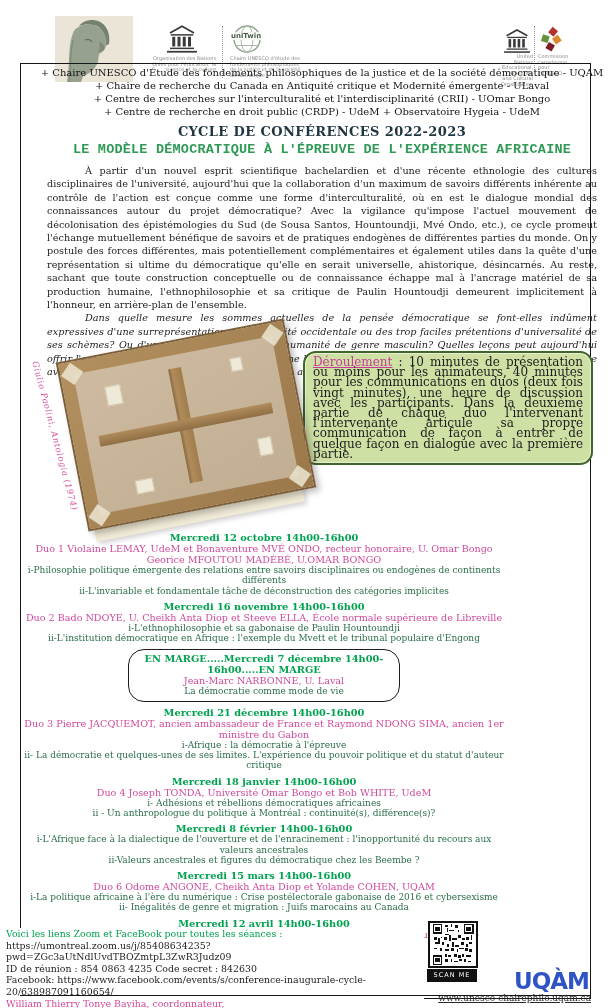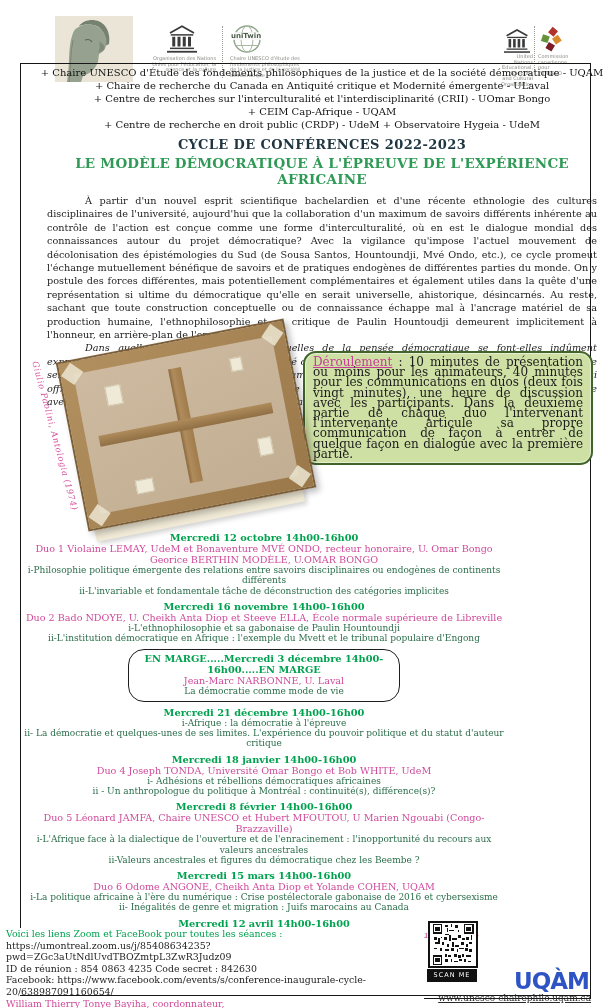--- a/index.html
+++ b/index.html
@@ -20,21 +20,21 @@
   .logo-right{position:absolute;left:500px;top:10px;width:90px;height:50px;}
   .leaves{position:absolute;left:38px;top:0px;width:30px;height:28px;}
   .rdot{position:absolute;left:34px;top:0px;height:46px;border-left:1px dotted #9a9a94;}
   .rtxt1{position:absolute;left:0;top:28px;width:33px;text-align:right;}
   .rtxt2{position:absolute;left:38px;top:28px;width:33px;}
   
   .pagebox{position:absolute;left:20px;top:63px;width:569px;height:934px;border:1.5px solid #161616;z-index:1;}
   .content{position:absolute;left:10px;top:66px;width:566px;text-align:center;z-index:2;margin-left:29px;}
   .partner{font-size:10px;line-height:13px;color:#141414;}
   .title1{margin-top:6px;font-size:13px;font-weight:bold;color:#1f3540;letter-spacing:.4px;}
-  .title2{margin-top:3px;font-size:13.5px;font-weight:bold;color:#2e9a55;letter-spacing:.2px;}
+  .title2{margin-top:3px;font-size:13.5px;font-weight:bold;color:#2e9a55;letter-spacing:.2px;font-family:Liberation Mono, monospace;}
   .para{margin:7px 8px 0 8px;text-align:justify;font-size:9.7px;line-height:13.4px;text-indent:38px;}
   .para2{font-style:italic;margin-top:0;}
   .organizer{margin:3px 35px 0 0;text-align:right;font-size:10px;}
   
   .deroul{position:absolute;left:303px;top:351px;width:270px;z-index:3;background:#cfe0a5;
       border:2px solid #41642b;border-radius:13px;padding:4px 8px;text-align:justify;
       font-size:12px;line-height:10.2px;box-shadow:0 0 0 1px #e7efd2 inset;}
   .deroul .lbl{color:#c73a96;text-decoration:underline;}
   
   .art{position:absolute;left:50px;top:335px;width:260px;height:200px;z-index:3;}
@@ -135,21 +135,20 @@
   </div>
 </div>
 
 <div class="pagebox"></div>
 <div class="botline"></div>
 
 <div class="content">
   <div class="partner">+ Chaire UNESCO d'Étude des fondements philosophiques de la justice et de la société démocratique - UQAM</div>
   <div class="partner">+ Chaire de recherche du Canada en Antiquité critique et Modernité émergente - ULaval</div>
   <div class="partner">+ Centre de recherches sur l'interculturalité et l'interdisciplinarité (CRII) - UOmar Bongo</div>
-  <div class="partner">+ CEIM Cap-Afrique - UQAM</div>
   <div class="partner">+ Centre de recherche en droit public (CRDP) - UdeM + Observatoire Hygeia - UdeM</div>
 
   <div class="title1">CYCLE DE CONFÉRENCES 2022-2023</div>
   <div class="title2">LE MODÈLE DÉMOCRATIQUE À L'ÉPREUVE DE L'EXPÉRIENCE AFRICAINE</div>
 
   <p class="para">À partir d'un nouvel esprit scientifique bachelardien et d'une récente ethnologie des cultures disciplinaires de l'université, aujourd'hui que la collaboration d'un maximum de savoirs différents inhérente au contrôle de l'action est conçue comme une forme d'interculturalité, où en est le dialogue mondial des connaissances autour du projet démocratique?  Avec la vigilance qu'impose l'actuel mouvement de décolonisation des épistémologies du Sud (de Sousa Santos, Hountoundji, Mvé Ondo, etc.), ce cycle promeut l'échange mutuellement bénéfique de savoirs et de pratiques endogènes de différentes parties du monde. On y postule des forces différentes, mais potentiellement complémentaires et également utiles dans la quête d'une représentation si ultime du démocratique qu'elle en serait universelle, ahistorique, désincarnés. Au reste, sachant que toute construction conceptuelle ou de connaissance échappe mal à l'ancrage matériel de sa production humaine, l'ethnophilosophie et sa critique de Paulin Hountoudji demeurent implicitement à l'honneur, en arrière-plan de l'ensemble.</p>
   <p class="para para2">Dans quelle mesure les sommes actuelles de la pensée démocratique se font-elles indûment expressives d'une surreprésentation de l'humanité occidentale ou des trop faciles prétentions d'universalité de ses schèmes? Ou d'une surreprésentation de l'humanité de genre masculin? Quelles leçons peut aujourd'hui offrir l'expérience africaine du démocratique à une humanité qui, même en ces États-Unis où l'on s'en réclame avec ostentation, ne sait toujours pas comment en assurer la pérennité ou le processus?</p>
   <div class="organizer">Violaine Lemay, CRDP - UdeM, organisatrice invitée</div>
 </div>
 
@@ -174,54 +173,54 @@
     </div>
   </div>
 </div>
 <div class="caption">Giulio Paolini, Antologia (1974)</div>
 
 <div class="sched">
 
   <div class="session">
     <div class="s-date">Mercredi 12 octobre  14h00-16h00</div>
     <div class="s-speaker">Duo 1 Violaine LEMAY, UdeM et Bonaventure MVÉ ONDO, recteur honoraire, U. Omar Bongo</div>
-    <div class="s-speaker">Georice BERTHIN MODÈLE, U.OMAR BONGO</div>
+    <div class="s-speaker">Georice MFOUTOU MADÉBÉ, U.OMAR BONGO</div>
     <div class="s-topic">i-Philosophie politique émergente des relations entre savoirs disciplinaires ou endogènes de continents différents</div>
     <div class="s-topic">ii-L'invariable et fondamentale tâche de déconstruction des catégories implicites</div>
   </div>
 
   <div class="session">
     <div class="s-date">Mercredi 16 novembre 14h00-16h00</div>
     <div class="s-speaker">Duo 2 Bado NDOYE, U. Cheikh Anta Diop et Steeve ELLA, École normale supérieure de Libreville</div>
     <div class="s-topic">i-L'ethnophilosophie et sa gabonaise de Paulin Hountoundji</div>
     <div class="s-topic">ii-L'institution démocratique en Afrique : l'exemple du Mvett et le tribunal populaire d'Engong</div>
   </div>
 
   <div class="enmarge">
-    <div class="em-head">EN MARGE.....Mercredi 3 décembre 14h00-16h00.....EN MARGE</div>
+    <div class="em-head">EN MARGE.....Mercredi 7 décembre 14h00-16h00.....EN MARGE</div>
     <div class="s-speaker">Jean-Marc NARBONNE, U. Laval</div>
     <div class="s-topic">La démocratie comme mode de vie</div>
   </div>
 
   <div class="session">
     <div class="s-date">Mercredi 21 décembre 14h00-16h00</div>
+    <div class="s-speaker">Duo 3 Pierre JACQUEMOT, ancien ambassadeur de France et Raymond NDONG SIMA, ancien 1er ministre du Gabon</div>
     <div class="s-topic">i-Afrique : la démocratie à l'épreuve</div>
     <div class="s-topic">ii- La démocratie et quelques-unes de ses limites. L'expérience du pouvoir politique et du statut d'auteur critique</div>
   </div>
 
   <div class="session">
     <div class="s-date">Mercredi 18 janvier  14h00-16h00</div>
     <div class="s-speaker">Duo 4 Joseph TONDA, Université Omar Bongo et Bob WHITE, UdeM</div>
     <div class="s-topic">i- Adhésions et rébellions démocratiques africaines</div>
     <div class="s-topic">ii - Un anthropologue du politique à Montréal : continuité(s), différence(s)?</div>
   </div>
 
   <div class="session">
     <div class="s-date">Mercredi 8 février  14h00-16h00</div>
-    <div class="s-speaker">Duo 5 Léonard JAMFA, Chaire UNESCO et Hubert MFOUTOU, U Marien Ngouabi (Congo-Brazzaville)</div>
     <div class="s-topic">i-L'Afrique face à la dialectique de l'ouverture et de l'enracinement : l'inopportunité du recours aux valeurs ancestrales</div>
     <div class="s-topic">ii-Valeurs ancestrales et figures du démocratique chez les Beembe ?</div>
   </div>
 
   <div class="session">
     <div class="s-date">Mercredi 15 mars 14h00-16h00</div>
     <div class="s-speaker">Duo 6 Odome ANGONE, Cheikh Anta Diop et Yolande COHEN, UQAM</div>
     <div class="s-topic">i-La politique africaine à l'ère du numérique : Crise postélectorale gabonaise de 2016 et cybersexisme</div>
     <div class="s-topic">ii- Inégalités de genre et migration : Juifs marocains au Canada</div>
   </div>

